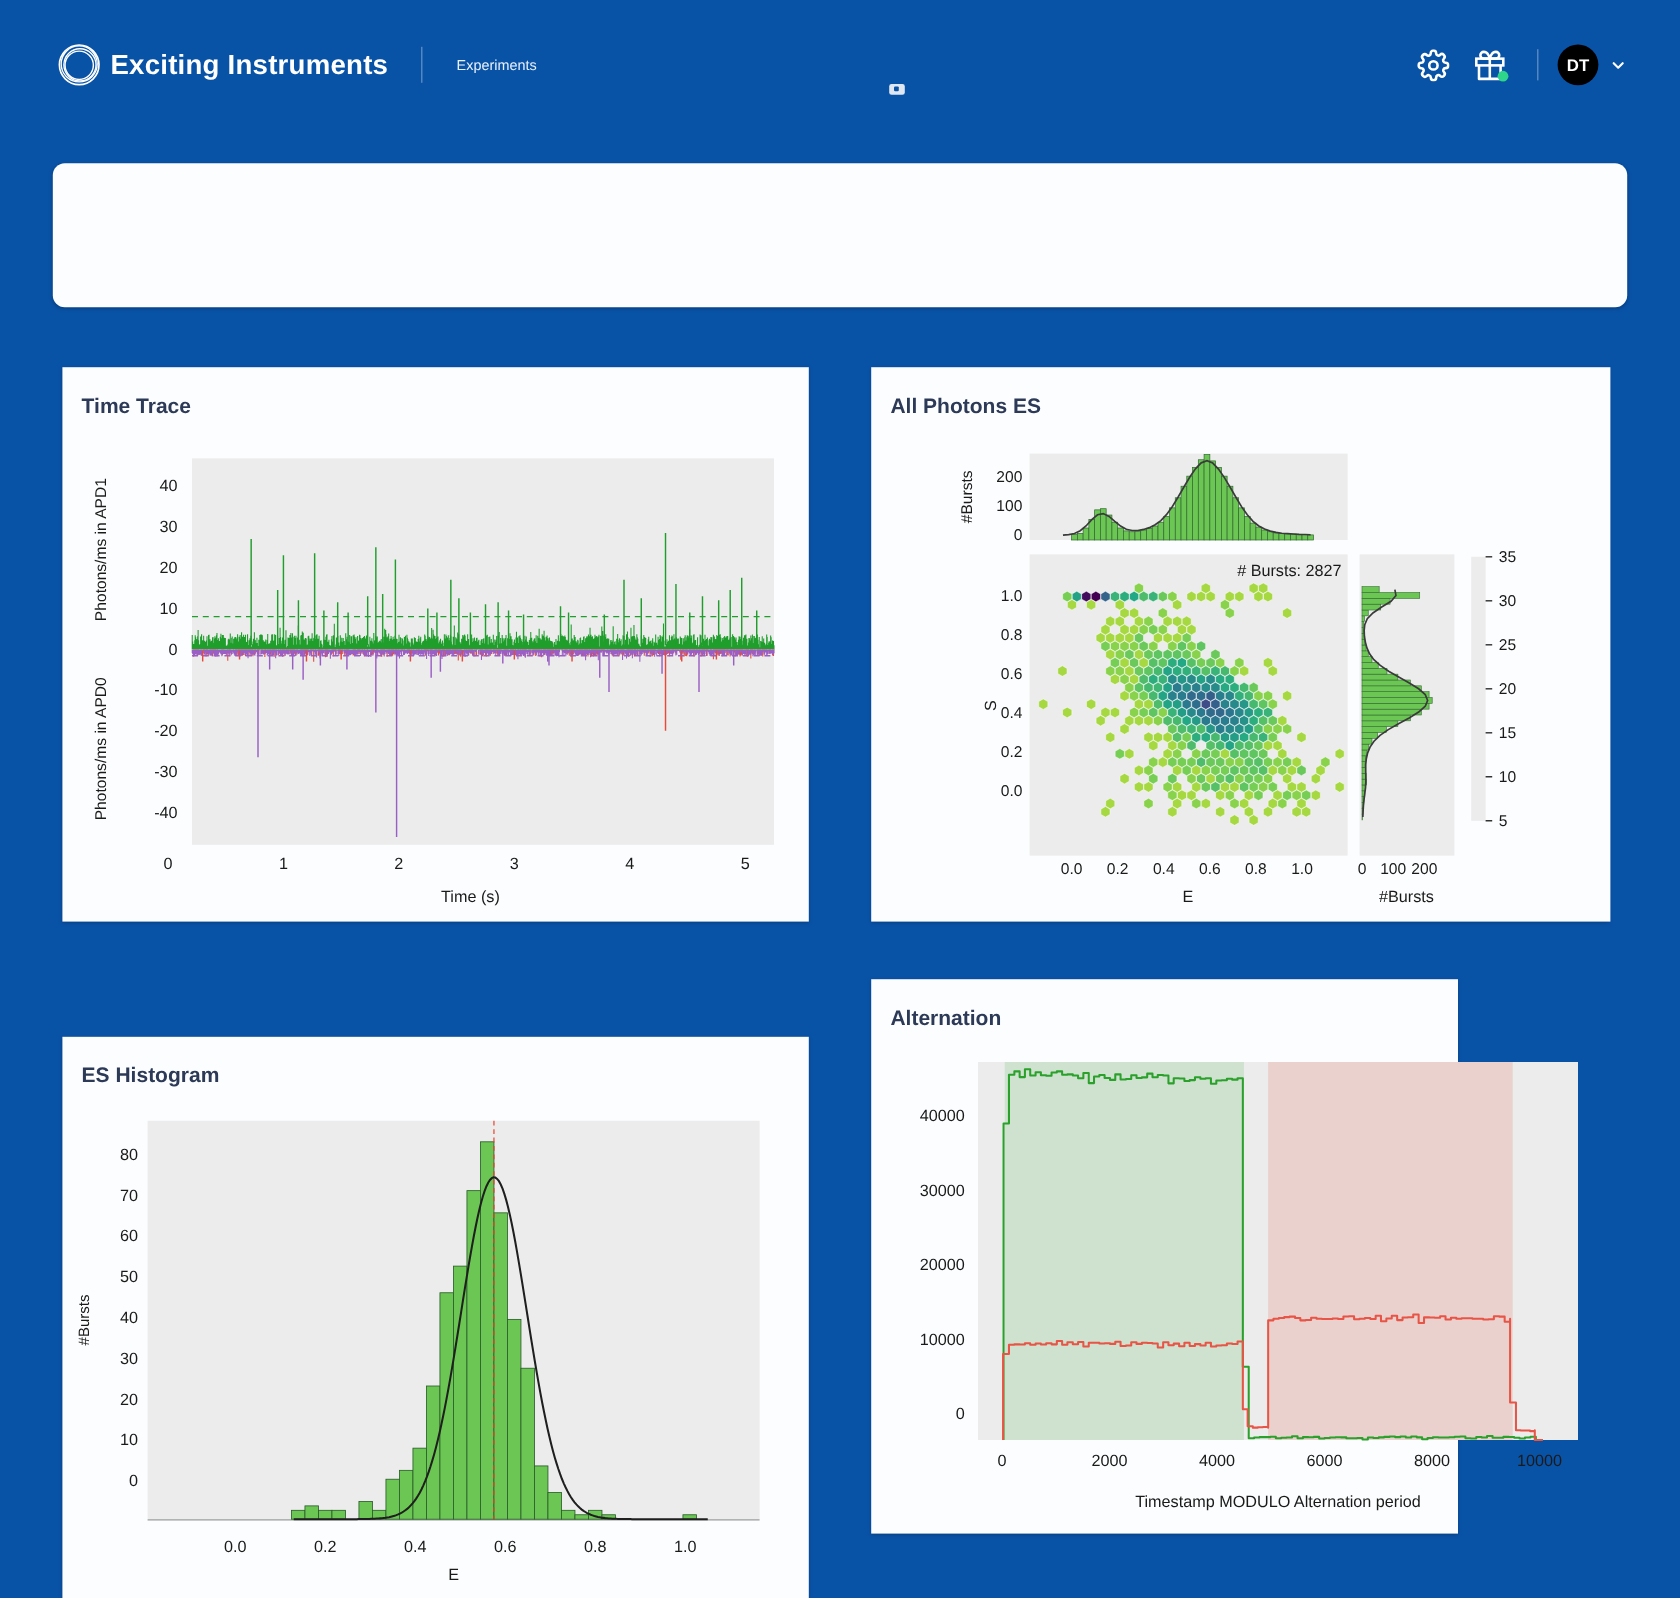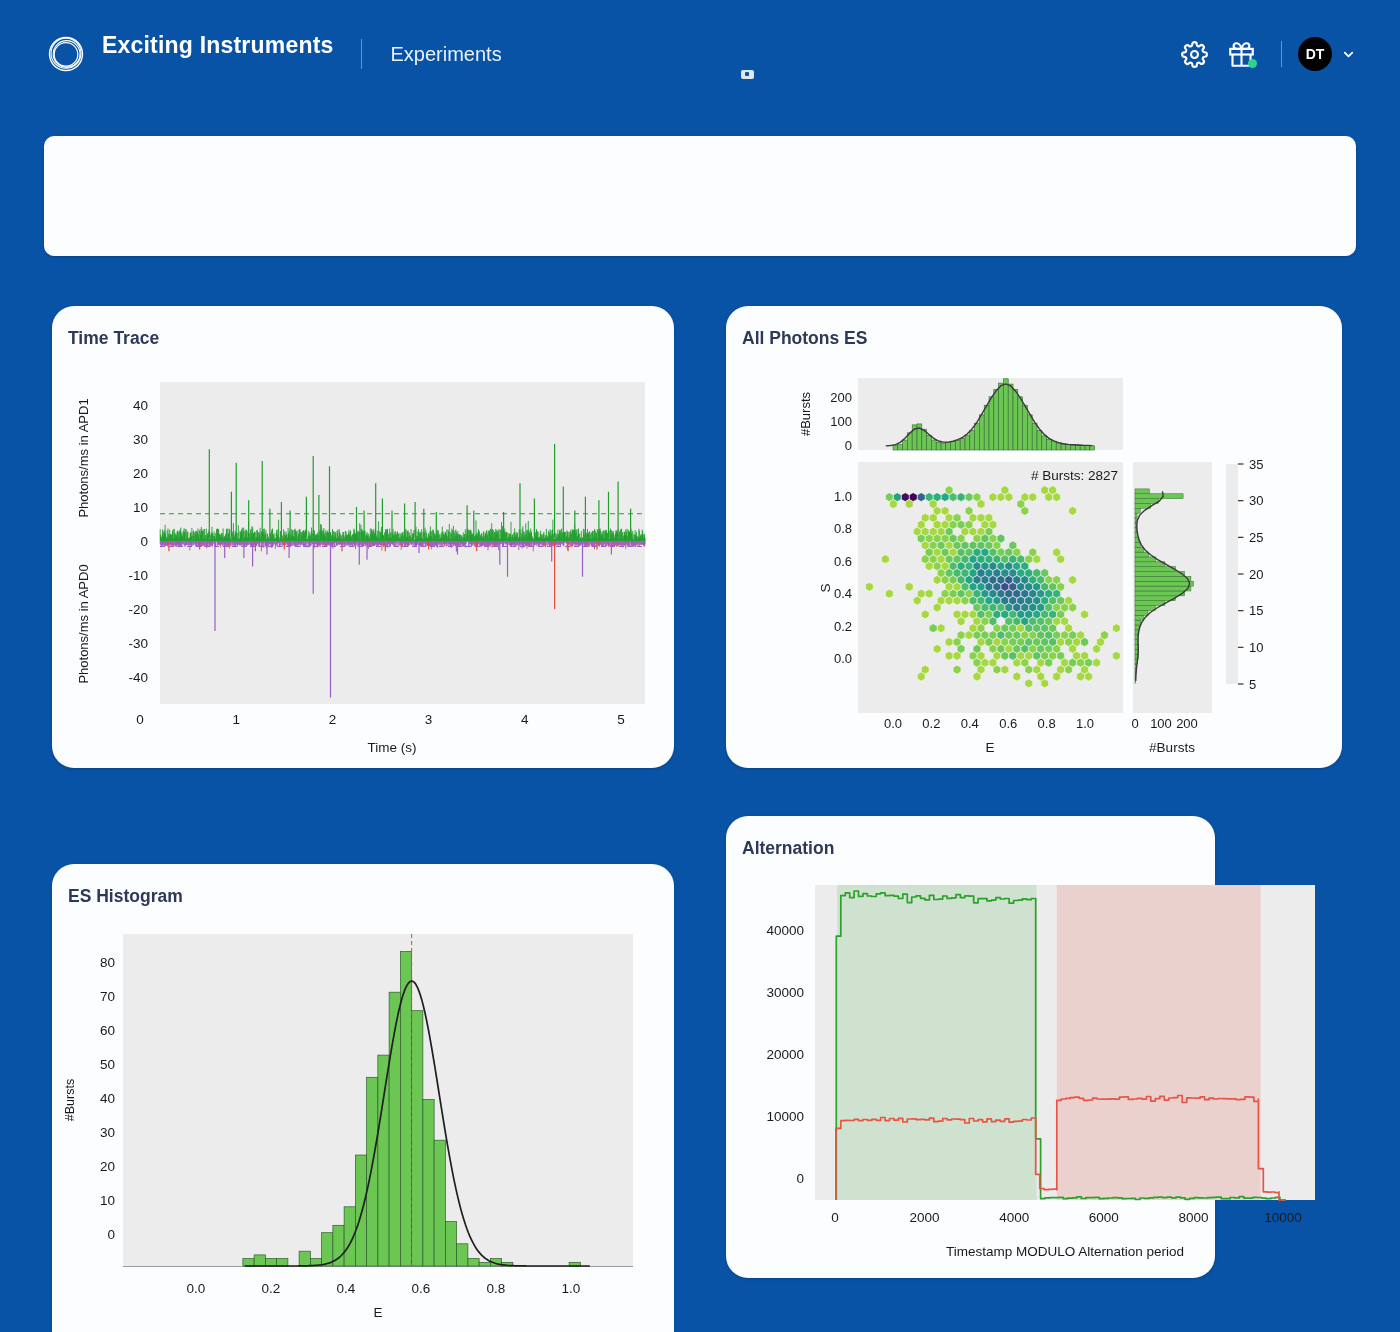--- a/index.html
+++ b/index.html
@@ -8,25 +8,25 @@
     width:1400px; height:1332px; position:relative;
     background:#0953a7;
     font-family:"Liberation Sans", sans-serif;
     overflow:hidden;
   }
   
   header {
     position:absolute; left:0; top:0; width:1400px; height:108px;
     display:flex; align-items:center; padding:0 44px; color:#fff;
   }
-  .brand { display:flex; gap:14px; }
+  .brand { display:flex; align-items:center; gap:4px; }
   .brand-name { font-size:23px; font-weight:700; letter-spacing:.2px; color:#ffffff; }
   .hdiv { width:1px; height:30px; background:rgba(255,255,255,.38); margin:0 28px; }
   .hdiv.small { height:26px; margin:0 16px; }
-  .nav-item { font-size:20px; color:#e9f1fb; cursor:pointer; }
+  .nav-item { font-size:12px; color:#e9f1fb; cursor:pointer; }
   .spacer { flex:1; }
   .icon-btn { background:none; border:none; padding:0; margin:0 10px; cursor:pointer; position:relative; display:flex; align-items:center; }
   .gift-dot { position:absolute; right:-2px; bottom:0px; width:9px; height:9px; border-radius:50%; }
   .avatar {
     width:34px; height:34px; border-radius:50%; color:#fff;
     display:flex; align-items:center; justify-content:center;
     font-size:14px; font-weight:700; cursor:pointer;
   }
   .chev { margin-left:9px; cursor:pointer; }
   .artifact {
@@ -36,21 +36,21 @@
   .artifact:after { content:""; position:absolute; left:4px; top:2px; width:4px; height:4px; background:#0953a7; border-radius:1px; }
   
   .title-card {
     position:absolute; left:44px; top:136px; width:1312px; height:120px;
     background:#fcfdfe; border-radius:10px; padding:33px 40px 0;
     box-shadow:0 1px 3px rgba(4,21,48,.28);
   }
   .title-card h1 { margin:0 0 9px; font-size:22px; font-weight:800; color:#21304e; }
   .title-card p  { margin:0; font-size:15px; color:#5b6983; }
   .card {
-    position:absolute; background:#fcfdfe; border-radius:22px;
+    position:absolute; background:#fcfdfe; border-radius:0;
     box-shadow:0 1px 3px rgba(4,21,48,.28);
   }
   #card-tt   { left:52px;  top:306px; width:622px; height:462px; }
   #card-es   { left:726px; top:306px; width:616px; height:462px;text-align:center; }
   #card-hist { left:52px;  top:816px; width:622px; height:522px;margin-top:48px; }
   #card-alt  { left:726px; top:816px; width:489px; height:462px; }
   .card h2 { position:absolute; left:16px; top:22px; margin:0; font-size:17.5px; font-weight:700; color:#2c3a57; }
   .card svg { position:absolute; left:0; }
   #svg-tt, #svg-es { top:60px; }
   #svg-hist, #svg-alt { top:56px; }

